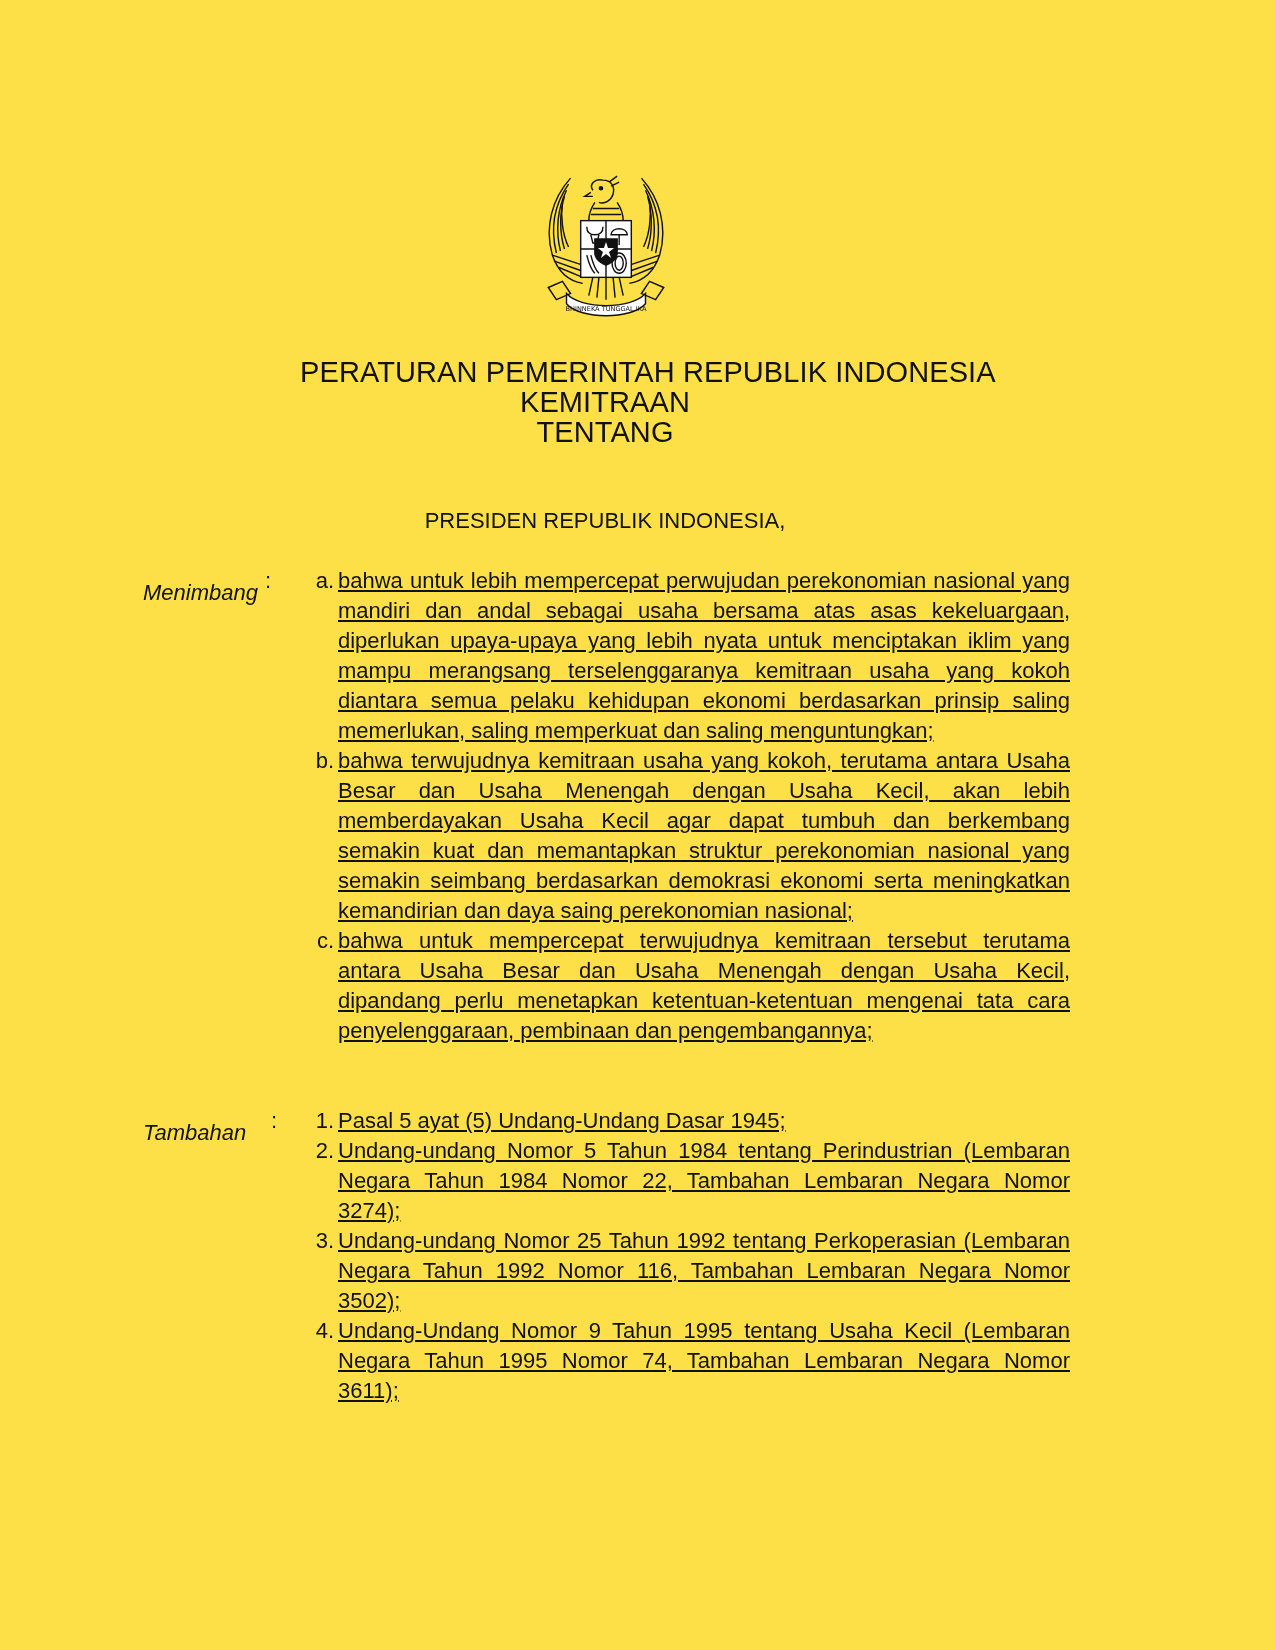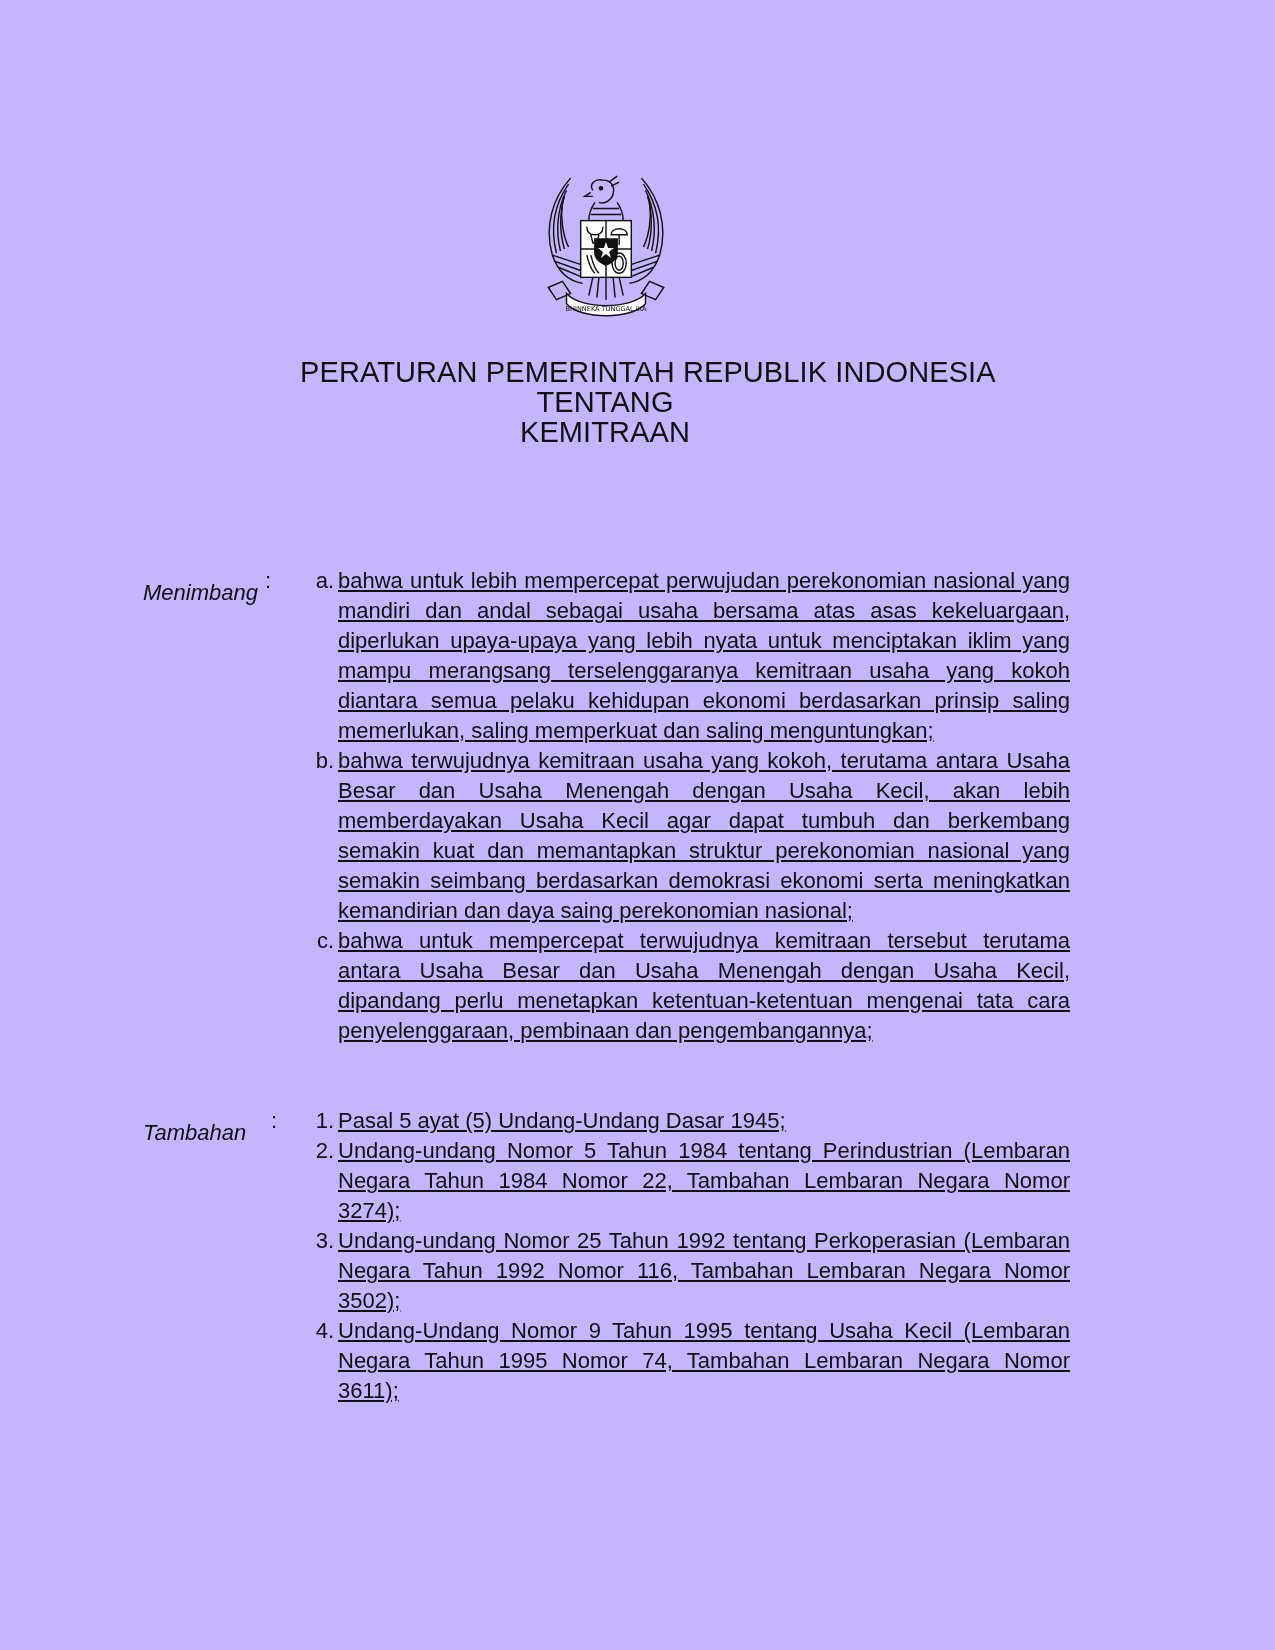--- a/index.html
+++ b/index.html
@@ -13,21 +13,21 @@
       position: relative;
       overflow: hidden;
       font-family: "Liberation Sans", "DejaVu Sans", sans-serif;
       color: #111111;
     }
     .page {
       position: absolute;
       left: 0; top: 0;
       width: 1275px;
       height: 1650px;
-      background: #c4b5fd;
+      background: #fde047;
     }
     .emblem {
       position: absolute;
       left: 530px;
       top: 168px;
       width: 152px;
       height: 162px;
     }
     .emblem svg { width: 100%; height: 100%; display: block; }
 
@@ -159,24 +159,25 @@
         <path d="M18 118 L32 112 L40 124 L26 130 Z"></path>
         <path d="M132 118 L118 112 L110 124 L124 130 Z"></path>
         <path d="M36 124 C50 140 100 140 114 124 L114 134 C100 150 50 150 36 134 Z" fill="#fff"></path>
       </g>
       <text x="75" y="141" text-anchor="middle" font-size="6.5" font-family="DejaVu Sans, sans-serif" fill="#111">BHINNEKA TUNGGAL IKA</text>
     </svg>
   </div>
 
   <div class="title-block">
     <div>PERATURAN PEMERINTAH REPUBLIK INDONESIA</div>
+    <div>KEMITRAAN</div>
     <div>TENTANG</div>
-    <div>KEMITRAAN</div>
-  </div>
-
+  </div>
+
+  <div class="president">PRESIDEN REPUBLIK INDONESIA,</div>
 
   <div class="section" id="sec-menimbang">
     <span class="section-label">Menimbang</span>
     <span class="section-colon">:</span>
     <div class="items">
       <div class="item">
         <span class="item-marker">a.</span>
         <span class="item-text last-left">bahwa untuk lebih mempercepat perwujudan perekonomian nasional yang mandiri dan andal sebagai usaha bersama atas asas kekeluargaan, diperlukan upaya-upaya yang lebih nyata untuk menciptakan iklim yang mampu merangsang terselenggaranya kemitraan usaha yang kokoh diantara semua pelaku kehidupan ekonomi berdasarkan prinsip saling memerlukan, saling memperkuat dan saling menguntungkan;</span>
       </div>
       <div class="item">

